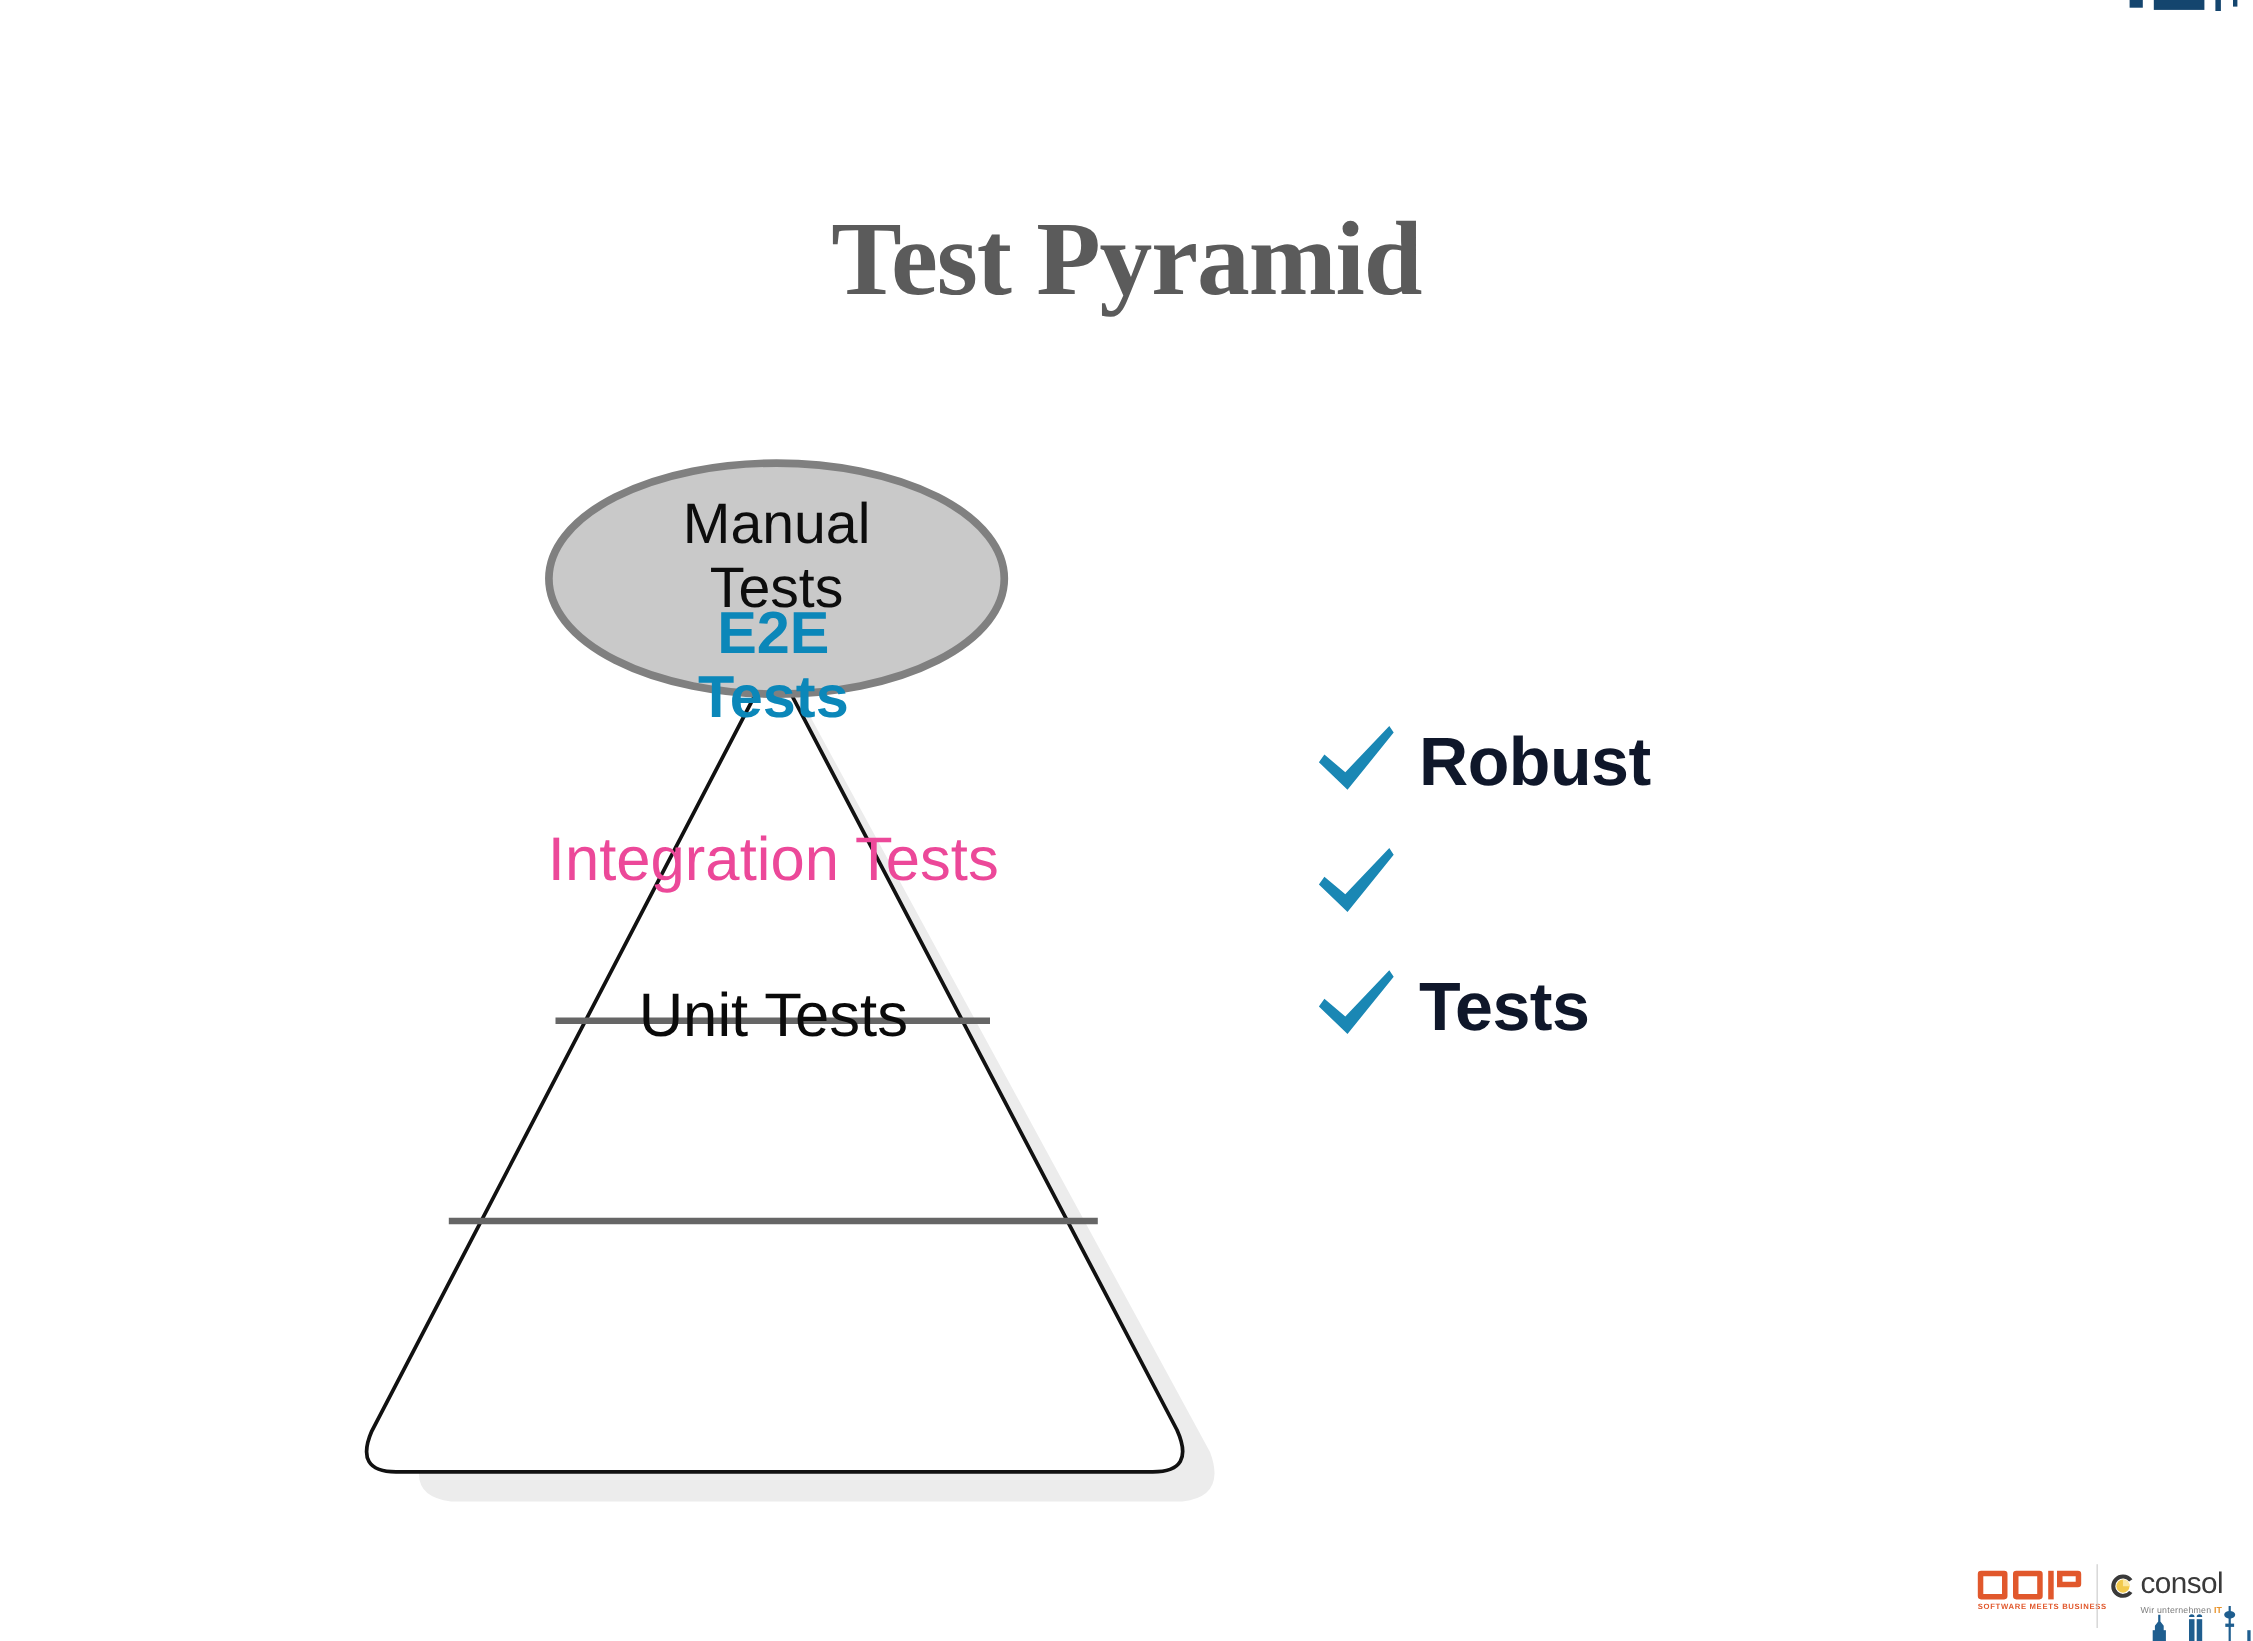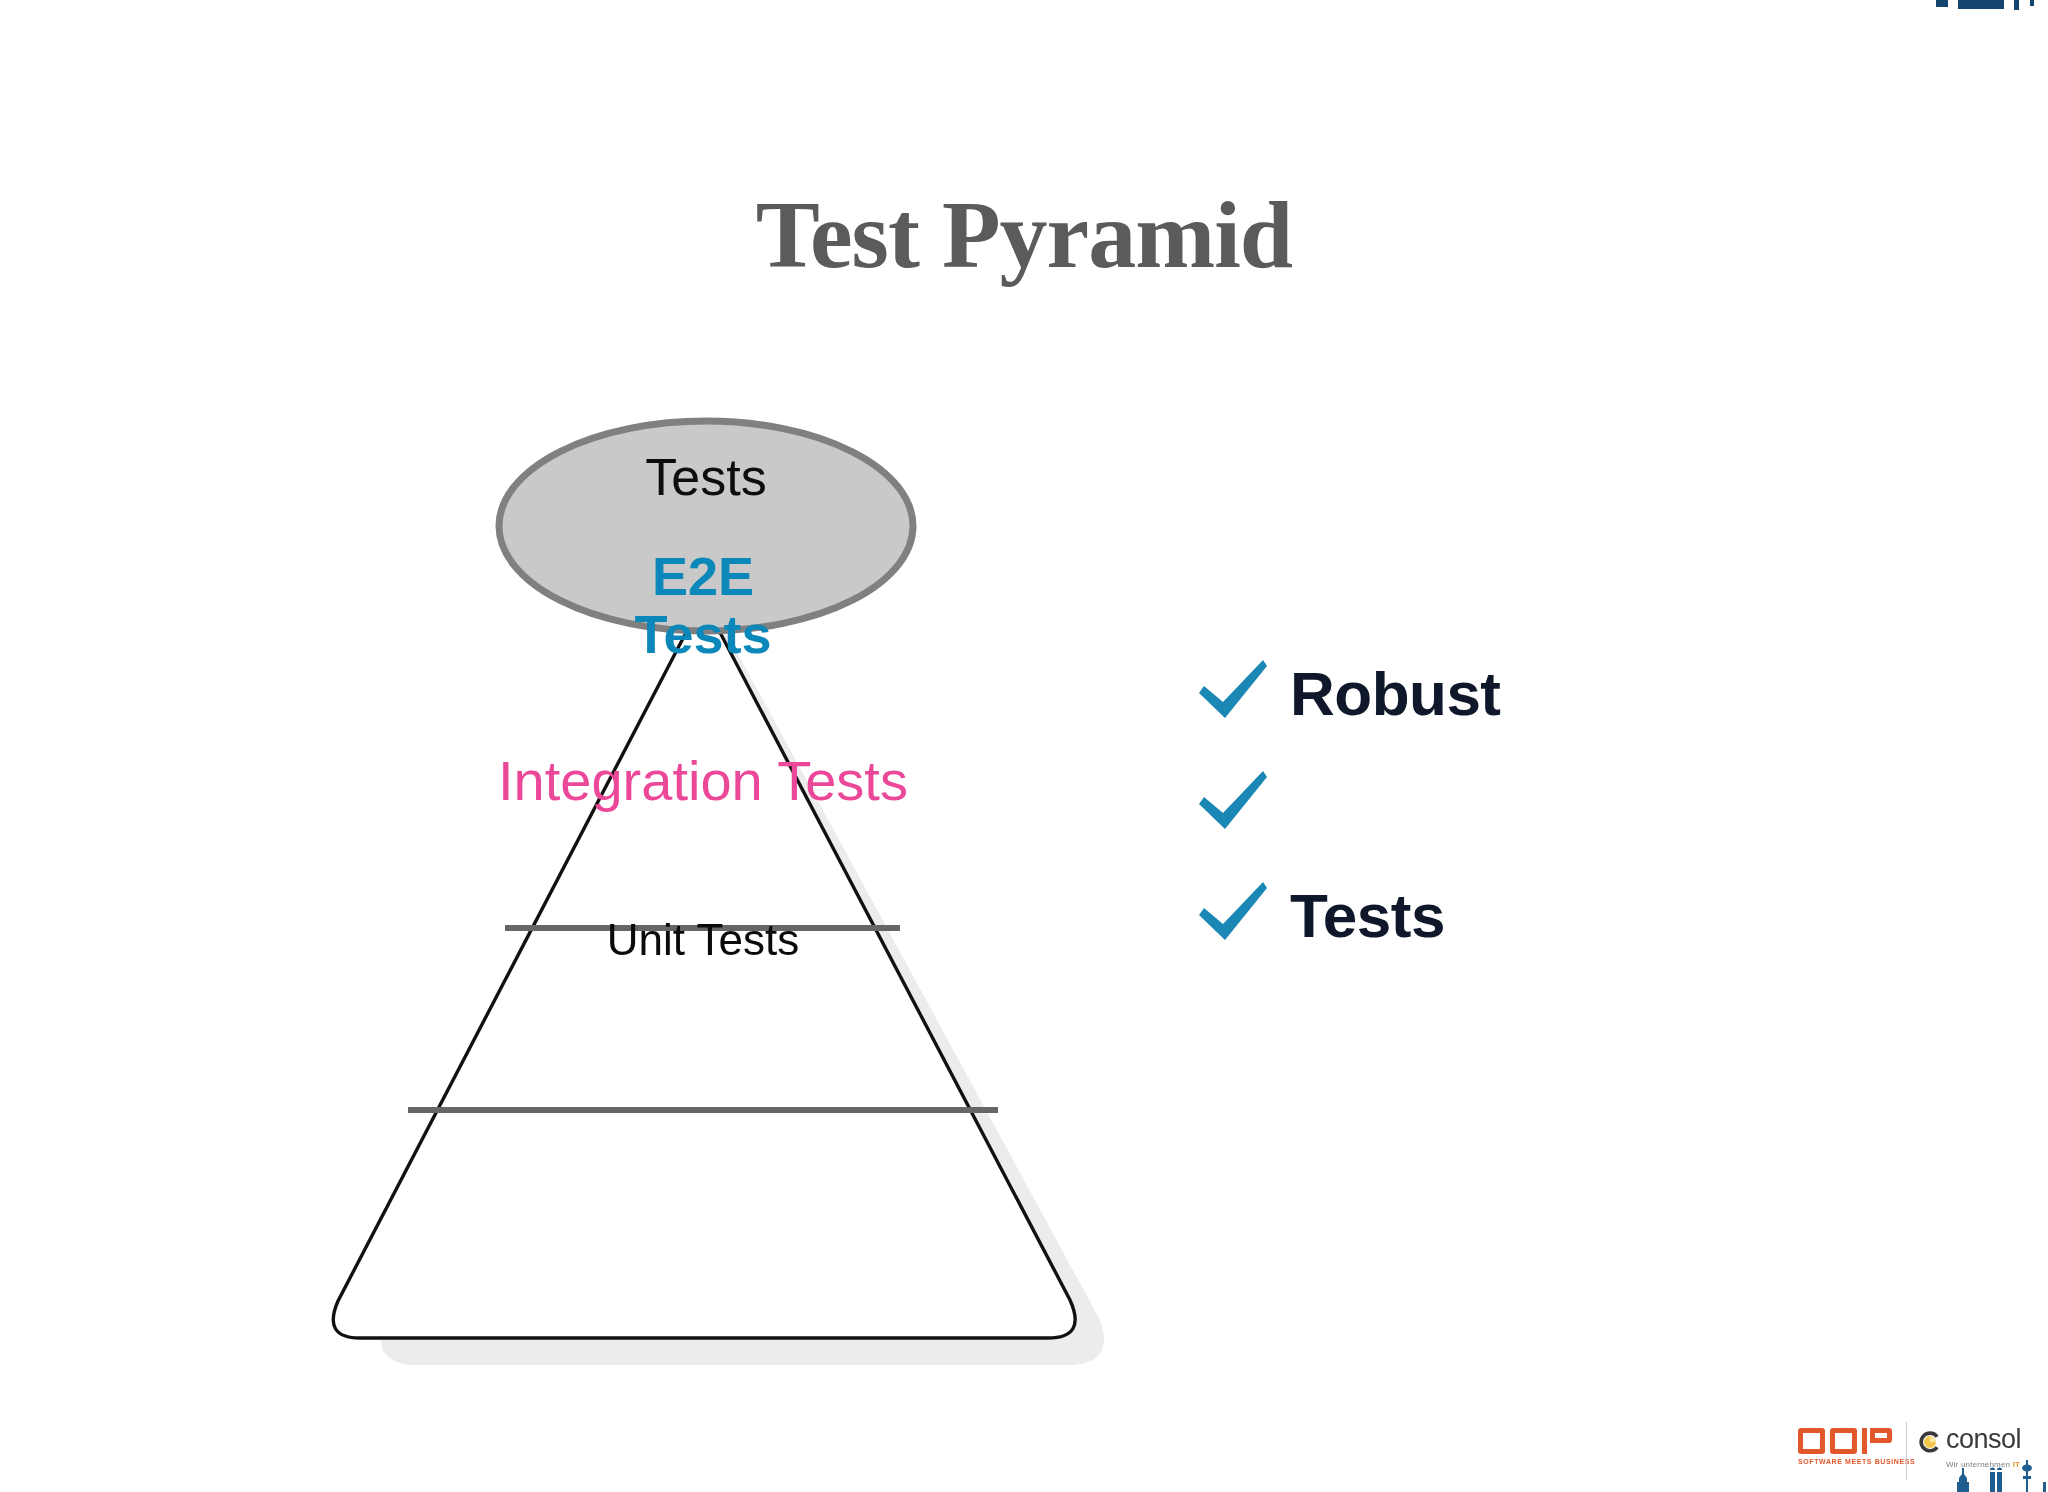--- a/index.html
+++ b/index.html
@@ -77,23 +77,22 @@
     left: 63px;
     top: 348px;
     width: 680px;
     font-size: 56px;
     color: #ec4899;
   }
   #label-unit {
     left: 63px;
     top: 490px;
     width: 680px;
-    font-size: 44px;
+    font-size: 56px;
     color: #0a0a0a;
-    margin-top: 25px;
   }
 
   
   #check-list {
     position: absolute;
     left: 1193px;
     top: 638px;
     width: 700px;
   }
   .check-row {
@@ -226,20 +225,21 @@
     <path d="M 403 200 L 770 900 Q 787 938 748 938 L 60 938 Q 22 938 38 901 Z" fill="#ffffff" stroke="#111111" stroke-width="3.4" stroke-linejoin="round"></path>
 
     <line x1="205" y1="528" x2="600" y2="528" stroke="#666666" stroke-width="6" stroke-linecap="butt"></line>
 
     <line x1="108" y1="710" x2="698" y2="710" stroke="#666666" stroke-width="6" stroke-linecap="butt"></line>
 
     <ellipse cx="406" cy="126" rx="207" ry="105" fill="#c9c9c9" stroke="#808080" stroke-width="7"></ellipse>
   </svg>
 
   <div class="pyr-label" id="label-manual">
+    <div>Manual</div>
     <div>Tests</div>
   </div>
 
   <div class="pyr-label" id="label-e2e">
     <div>E2E</div>
     <div>Tests</div>
   </div>
 
   <div class="pyr-label" id="label-integration">Integration Tests</div>
 

